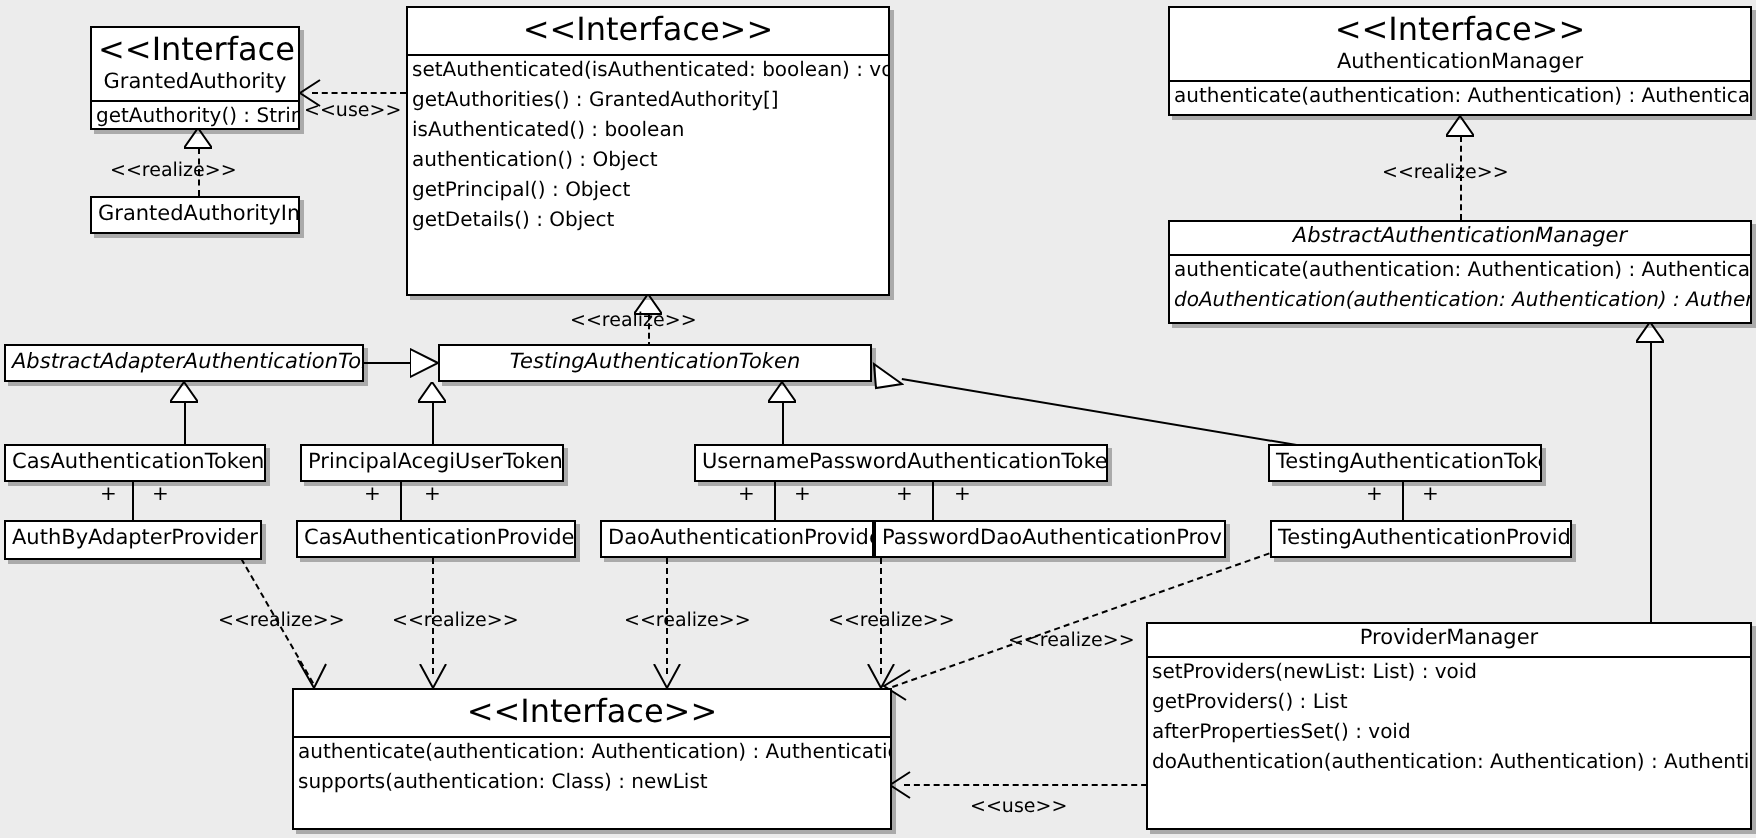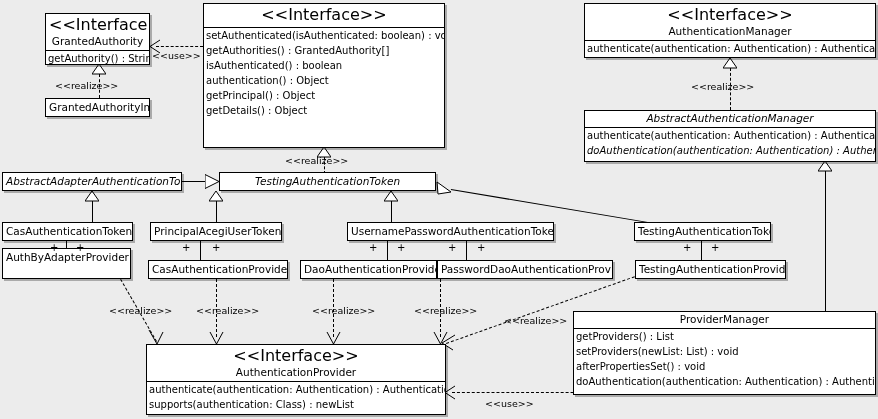--- a/index.html
+++ b/index.html
@@ -278,21 +278,21 @@
   <div class="ln v" style="left:387px; top:241px; height:19px;"></div>
 
   <span class="plus" style="left:448px; top:243px;">+</span>
   <span class="plus" style="left:477px; top:243px;">+</span>
   <div class="ln v" style="left:466px; top:241px; height:19px;"></div>
 
   <span class="plus" style="left:683px; top:243px;">+</span>
   <span class="plus" style="left:711px; top:243px;">+</span>
   <div class="ln v" style="left:701px; top:241px; height:19px;"></div>
 
-  <div class="uml-class simple" style="left:2px; top:248px; width:129px; height:31px;">
+  <div class="uml-class simple" style="left:2px; top:260px; width:129px; height:20px;">
     <div class="uml-head">
       <span class="cname">AuthByAdapterProvider</span>
     </div>
   </div>
 
   <div class="uml-class simple" style="left:148px; top:260px; width:140px; height:19px;">
     <div class="uml-head">
       <span class="cname">CasAuthenticationProvider</span>
     </div>
   </div>
@@ -341,39 +341,38 @@
 
   <div class="diag dashed" style="left:446px; top:343px; width:200px; transform: rotate(-19.5deg);"></div>
   <div class="lbl" style="left:504px; top:315px;">&lt;&lt;realize&gt;&gt;</div>
   <svg class="arrow-svg" style="left:440px; top:334px;" width="16" height="18" viewBox="0 0 16 18">
     <path d="M15,1 L2,9 L13,16" fill="none" stroke="#000000" stroke-width="1"></path>
   </svg>
 
   <div class="uml-class" style="left:146px; top:344px; width:300px; height:71px;">
     <div class="uml-head with-divider">
       <span class="stereo">&lt;&lt;Interface&gt;&gt;</span>
-      <span class="cname">AuthenticationProvider</span>
     </div>
     <div class="uml-ops">
       <span class="op">authenticate(authentication: Authentication) : Authentication</span>
       <span class="op">supports(authentication: Class) : newList</span>
     </div>
   </div>
 
   <div class="dash-h" style="left:452px; top:392px; width:166px;"></div>
   <svg class="arrow-svg" style="left:444px; top:385px;" width="12" height="15" viewBox="0 0 12 15">
     <path d="M11,1 L1,7.5 L11,14" fill="none" stroke="#000000" stroke-width="1"></path>
   </svg>
   <div class="lbl" style="left:485px; top:398px;">&lt;&lt;use&gt;&gt;</div>
 
-  <div class="uml-class" style="left:573px; top:311px; width:303px; height:84px;">
+  <div class="uml-class" style="left:573px; top:311px; width:303px; height:104px;">
     <div class="uml-head with-divider">
       <span class="cname">ProviderManager</span>
     </div>
     <div class="uml-ops">
+      <span class="op">setProviders(newList: List) : void</span>
       <span class="op">getProviders() : List</span>
-      <span class="op">setProviders(newList: List) : void</span>
       <span class="op">afterPropertiesSet() : void</span>
       <span class="op">doAuthentication(authentication: Authentication) : Authentication</span>
     </div>
   </div>
 
 </div>
 
 </body></html>

